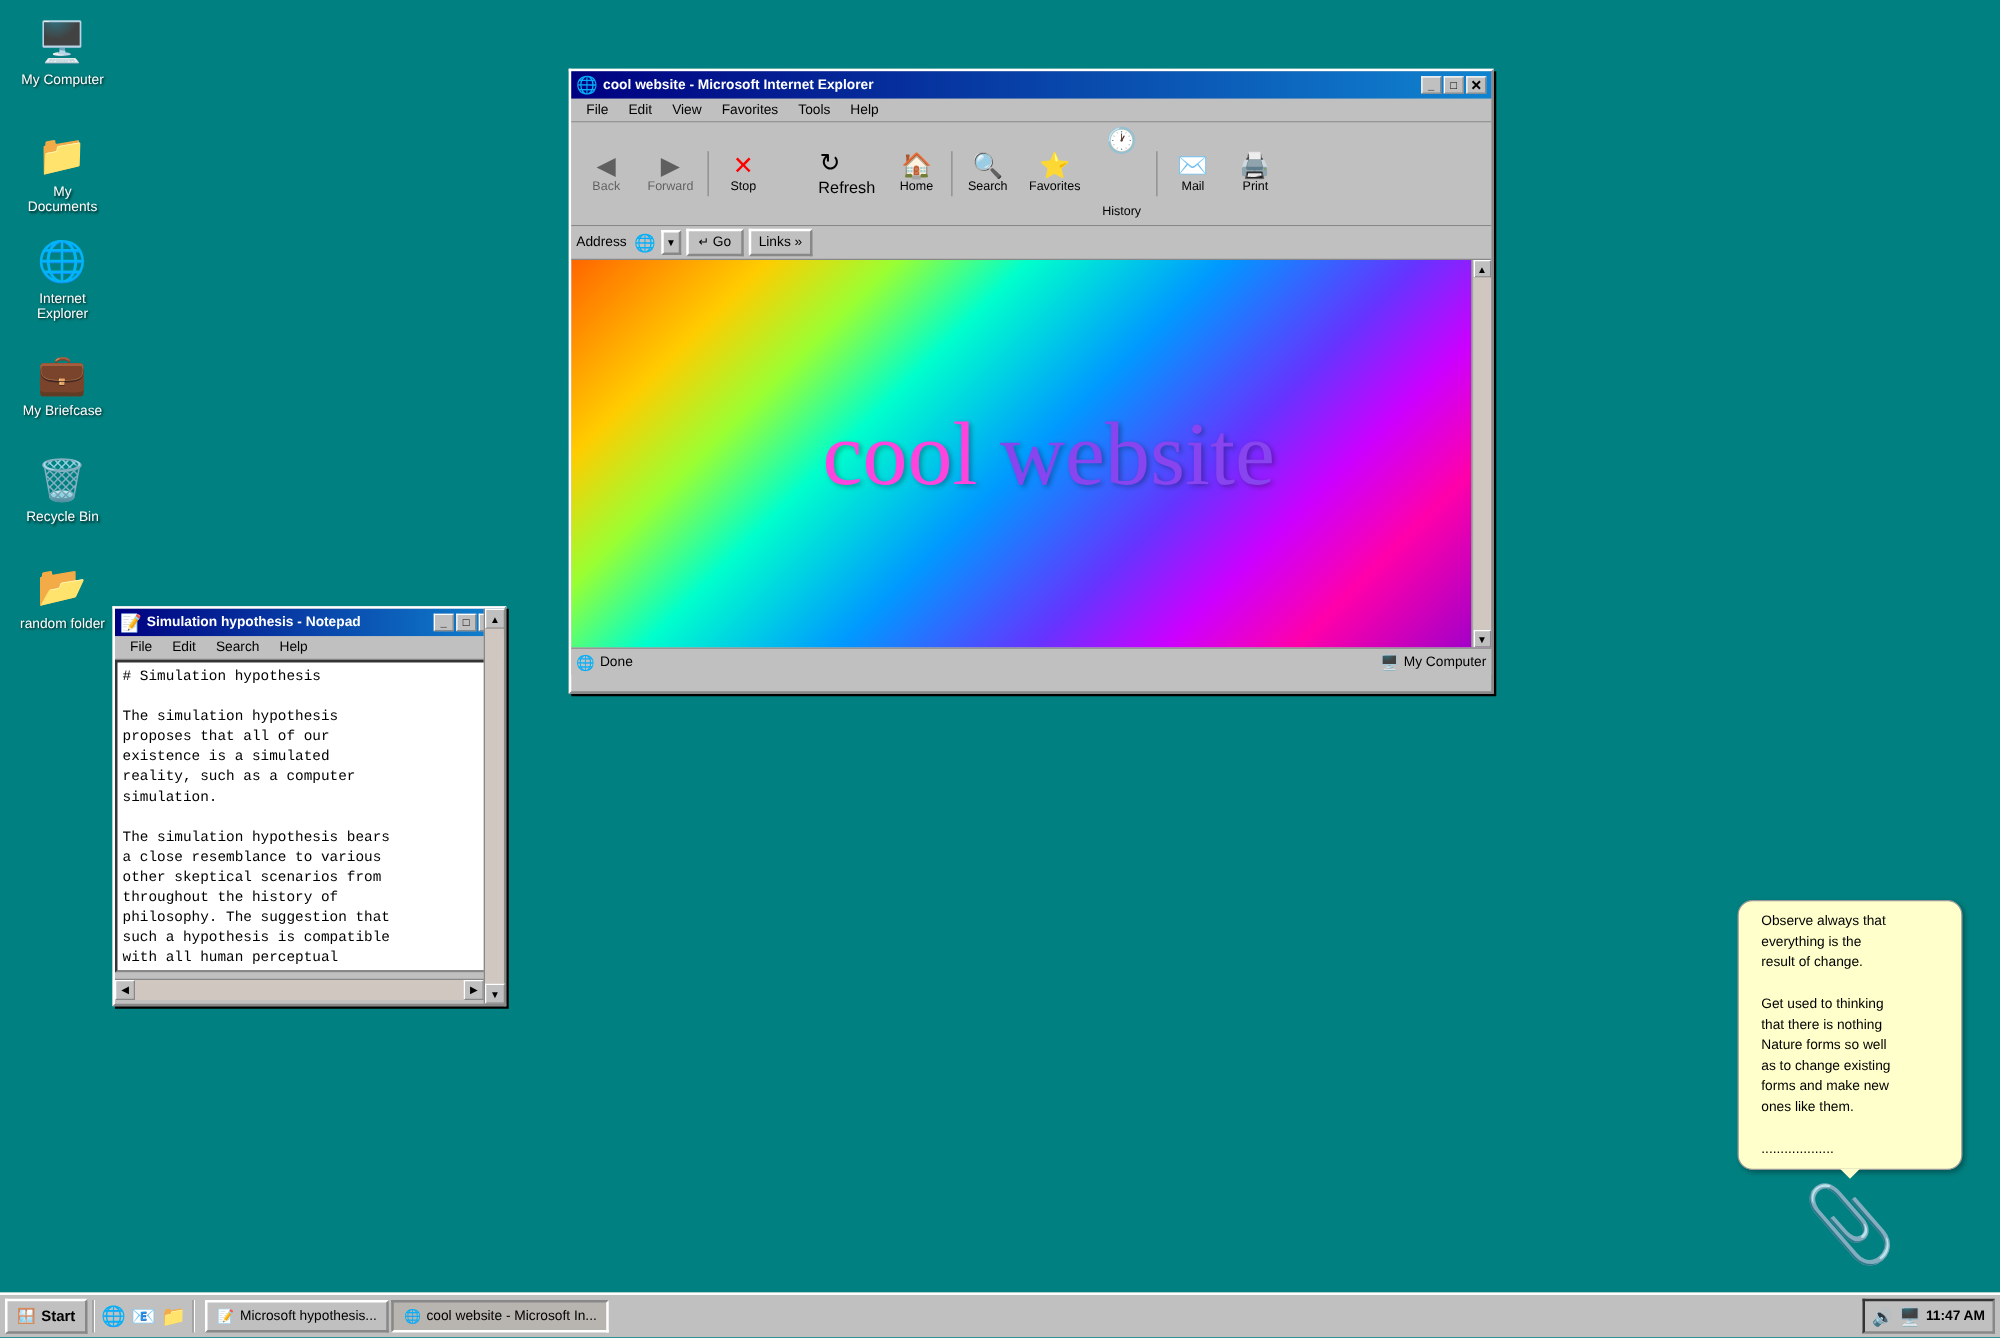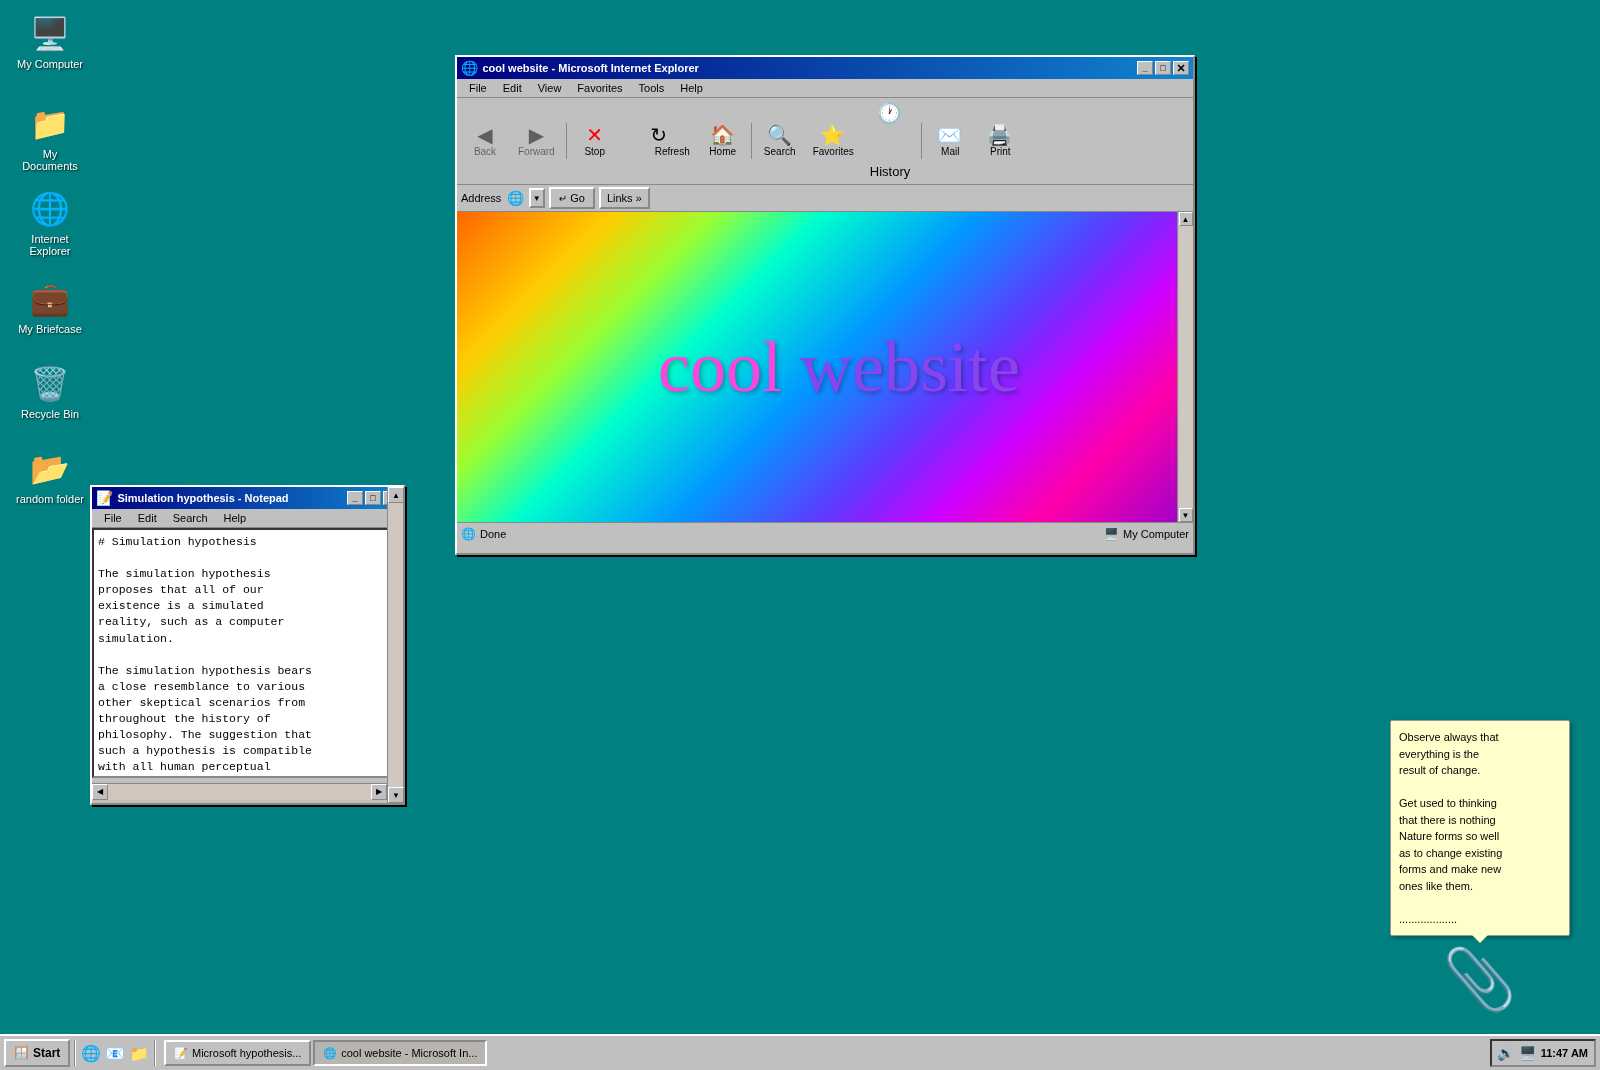--- a/index.html
+++ b/index.html
@@ -362,25 +362,25 @@
     
     .clippy-container {
       position: absolute;
       bottom: 55px;
       right: 30px;
       width: 180px;
     }
     .clippy-tooltip {
       background: #ffffcc;
       border: 1px solid #999;
-      padding: 8px 8px;
+      padding: 8px 18px;
       font-size: 11px;
       line-height: 1.5;
       position: relative;
-      border-radius: 2px;
+      border-radius: 12px;
       box-shadow: 2px 2px 4px rgba(0,0,0,0.3);
     }
     .clippy-tooltip::after {
       content: '';
       position: absolute;
       bottom: -8px;
       left: 50%;
       border: 8px solid transparent;
       border-top-color: #ffffcc;
       border-bottom: none;
@@ -557,38 +557,38 @@
       <div class="btn-icon">▶</div>
       <div style="font-size:10px;">Forward</div>
     </div>
     <div class="ie-separator"></div>
     <div class="ie-tool-btn">
       <div class="btn-icon" style="color:red;">✕</div>
       <div style="font-size:10px;">Stop</div>
     </div>
     <div class="ie-tool-btn">
       <div class="btn-icon">↻</div>
-      <div style="font-size:10px;padding-left:27px;">Refresh</div>
+      <div style="font-size:13px;padding-left:27px;">Refresh</div>
     </div>
     <div class="ie-tool-btn">
       <div class="btn-icon">🏠</div>
       <div style="font-size:10px;">Home</div>
     </div>
     <div class="ie-separator"></div>
     <div class="ie-tool-btn">
       <div class="btn-icon">🔍</div>
       <div style="font-size:10px;">Search</div>
     </div>
     <div class="ie-tool-btn">
       <div class="btn-icon">⭐</div>
       <div style="font-size:10px;">Favorites</div>
     </div>
     <div class="ie-tool-btn">
       <div class="btn-icon">🕐</div>
-      <div style="font-size:13px;margin-top:40px;">History</div>
+      <div style="font-size:10px;margin-top:40px;">History</div>
     </div>
     <div class="ie-separator"></div>
     <div class="ie-tool-btn">
       <div class="btn-icon">✉️</div>
       <div style="font-size:10px;">Mail</div>
     </div>
     <div class="ie-tool-btn">
       <div class="btn-icon">🖨️</div>
       <div style="font-size:10px;">Print</div>
     </div>

